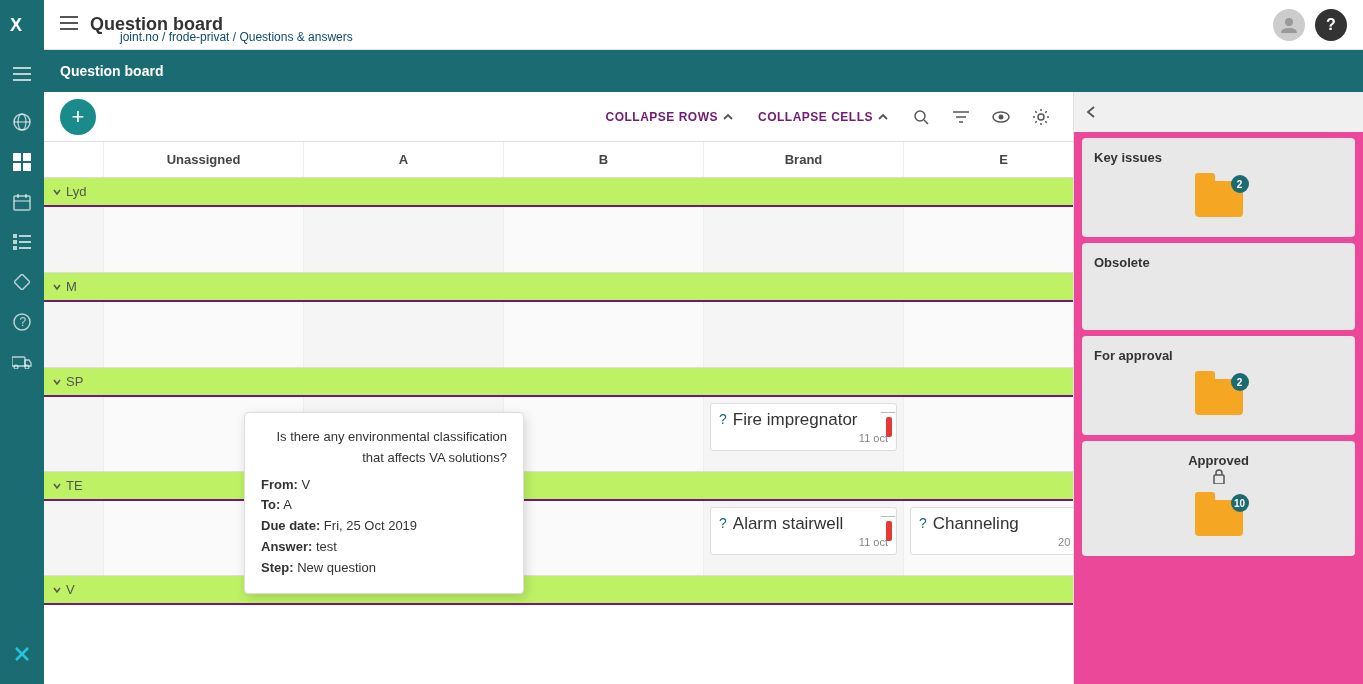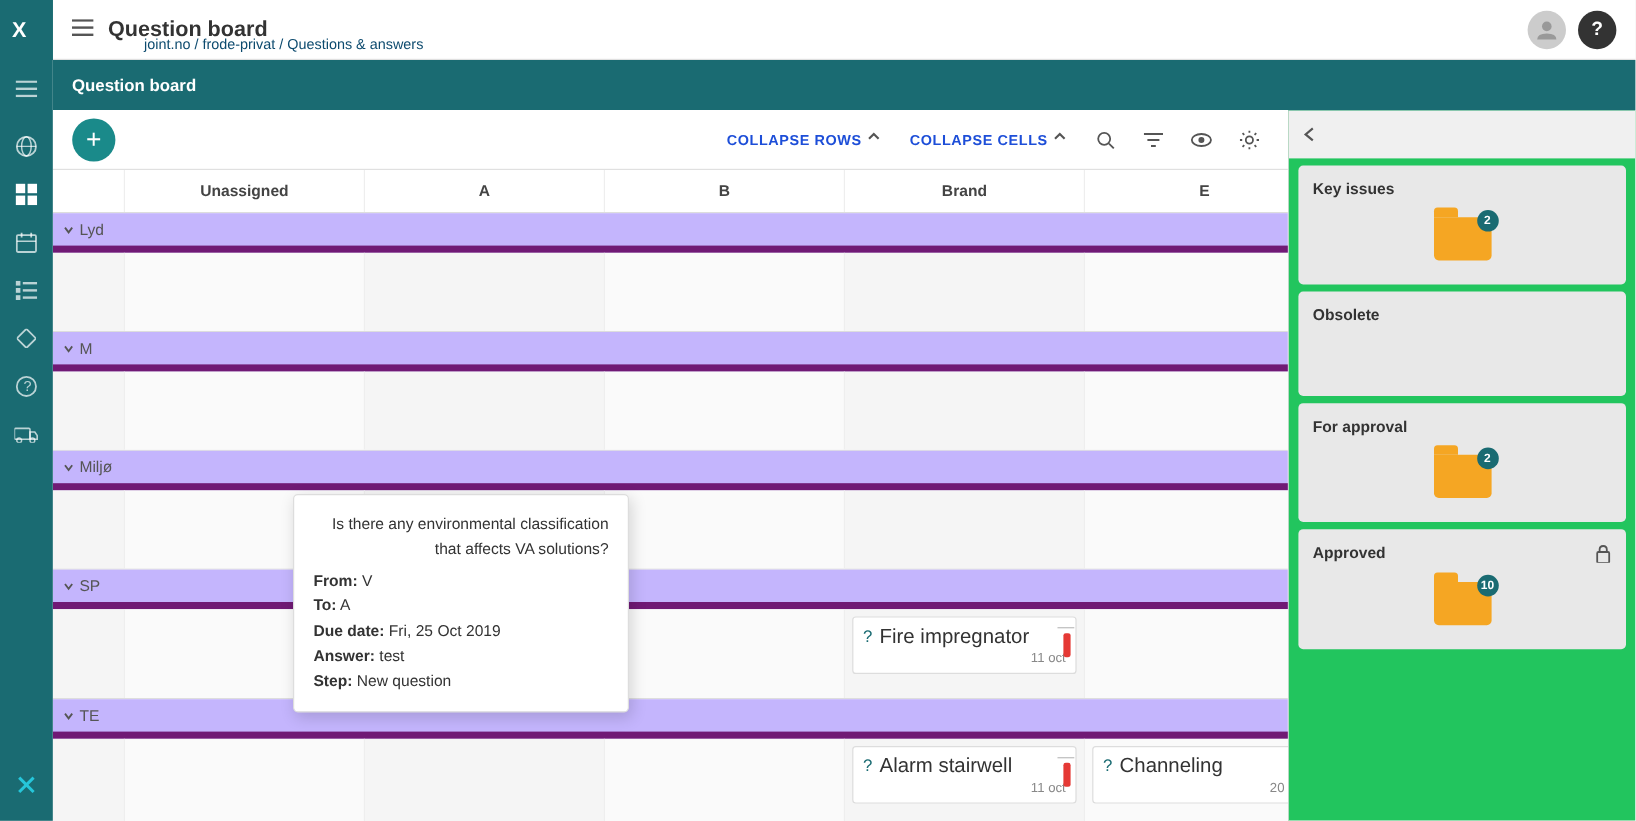--- a/index.html
+++ b/index.html
@@ -132,24 +132,25 @@
       background: #1a8a8a;
       color: white;
       display: flex; align-items: center; justify-content: center;
       font-size: 22px;
       cursor: pointer;
       border: none;
     }
     .toolbar-spacer { flex: 1; }
     .collapse-btn {
       display: flex;
+      align-items: center;
       gap: 4px;
       font-size: 12px;
       font-weight: bold;
-      color: #1d4ed8;
+      color: #701a75;
       cursor: pointer;
       padding: 4px 8px;
       letter-spacing: 0.5px;
     }
     .toolbar-icon-btn {
       width: 32px; height: 32px;
       display: flex; align-items: center; justify-content: center;
       color: #555;
       cursor: pointer;
       font-size: 16px;
@@ -172,22 +173,22 @@
       color: #444;
       text-align: center;
       border-right: 1px solid #eee;
     }
     .col-header:first-child { text-align: left; }
 
     .row-group {}
     .row-label-row {
       display: grid;
       grid-template-columns: 60px 200px 200px 200px 200px 200px;
-      background: #c4b5fd;
-      border-bottom: 6px solid #701a75;
+      background: #bef264;
+      border-bottom: 2px solid #701a75;
       align-items: center;
     }
     .row-toggle-cell {
       display: flex;
       align-items: center;
       padding: 6px 8px;
       gap: 4px;
       color: #555;
       font-size: 13px;
       cursor: pointer;
@@ -262,21 +263,21 @@
       z-index: 100;
       font-size: 13px;
       color: #333;
       line-height: 1.6;
     }
     .popup-label { font-weight: bold; }
 
     
     .right-panel {
       width: 290px;
-      background: #22c55e;
+      background: #ec4899;
       border-left: 1px solid #ddd;
       overflow-y: auto;
       padding: 0;
     }
     .panel-toggle {
       height: 40px;
       display: flex;
       align-items: center;
       padding: 0 12px;
       cursor: pointer;
@@ -523,38 +524,20 @@
           <div class="row-content-row">
             <div class="cell cell-blank"></div>
             <div class="cell"></div>
             <div class="cell"></div>
             <div class="cell"></div>
             <div class="cell"></div>
             <div class="cell"></div>
           </div>
         </div>
 
-        <div class="row-group">
-          <div class="row-label-row">
-            <div class="row-toggle-cell">
-              <svg width="10" height="10" viewBox="0 0 10 10">
-                  <polyline points="2,3 5,7 8,3" fill="none" stroke="#555" stroke-width="1.5"></polyline>
-                </svg>
-              <span>Miljø</span>
-            </div>
-          </div>
-          <div class="row-content-row">
-            <div class="cell cell-blank"></div>
-            <div class="cell"></div>
-            <div class="cell"></div>
-            <div class="cell"></div>
-            <div class="cell"></div>
-            <div class="cell"></div>
-          </div>
-        </div>
 
         <div class="row-group">
           <div class="row-label-row">
             <div class="row-toggle-cell">
               <svg width="10" height="10" viewBox="0 0 10 10">
                   <polyline points="2,3 5,7 8,3" fill="none" stroke="#555" stroke-width="1.5"></polyline>
                 </svg>
               <span>SP</span>
             </div>
           </div>
@@ -688,21 +671,21 @@
         <div class="panel-folder-area">
           <div class="folder-icon">
             <div class="folder-tab"></div>
             <div class="folder-body"></div>
             <div class="folder-badge">2</div>
           </div>
         </div>
       </div>
 
       <div class="panel-section">
-        <div class="panel-section-title" style="display:flex; justify-content:space-between;">
+        <div class="panel-section-title" style="display:flex; align-items:center; justify-content:space-between;flex-direction:column;">
           <span>Approved</span>
           <svg width="14" height="16" viewBox="0 0 14 16">
               <rect x="2" y="7" width="10" height="9" rx="1" fill="none" stroke="#555" stroke-width="1.5"></rect>
               <path d="M4 7 V5 Q4 2 7 2 Q10 2 10 5 V7" fill="none" stroke="#555" stroke-width="1.5"></path>
             </svg>
         </div>
         <div class="panel-folder-area">
           <div class="folder-icon">
             <div class="folder-tab"></div>
             <div class="folder-body"></div>

